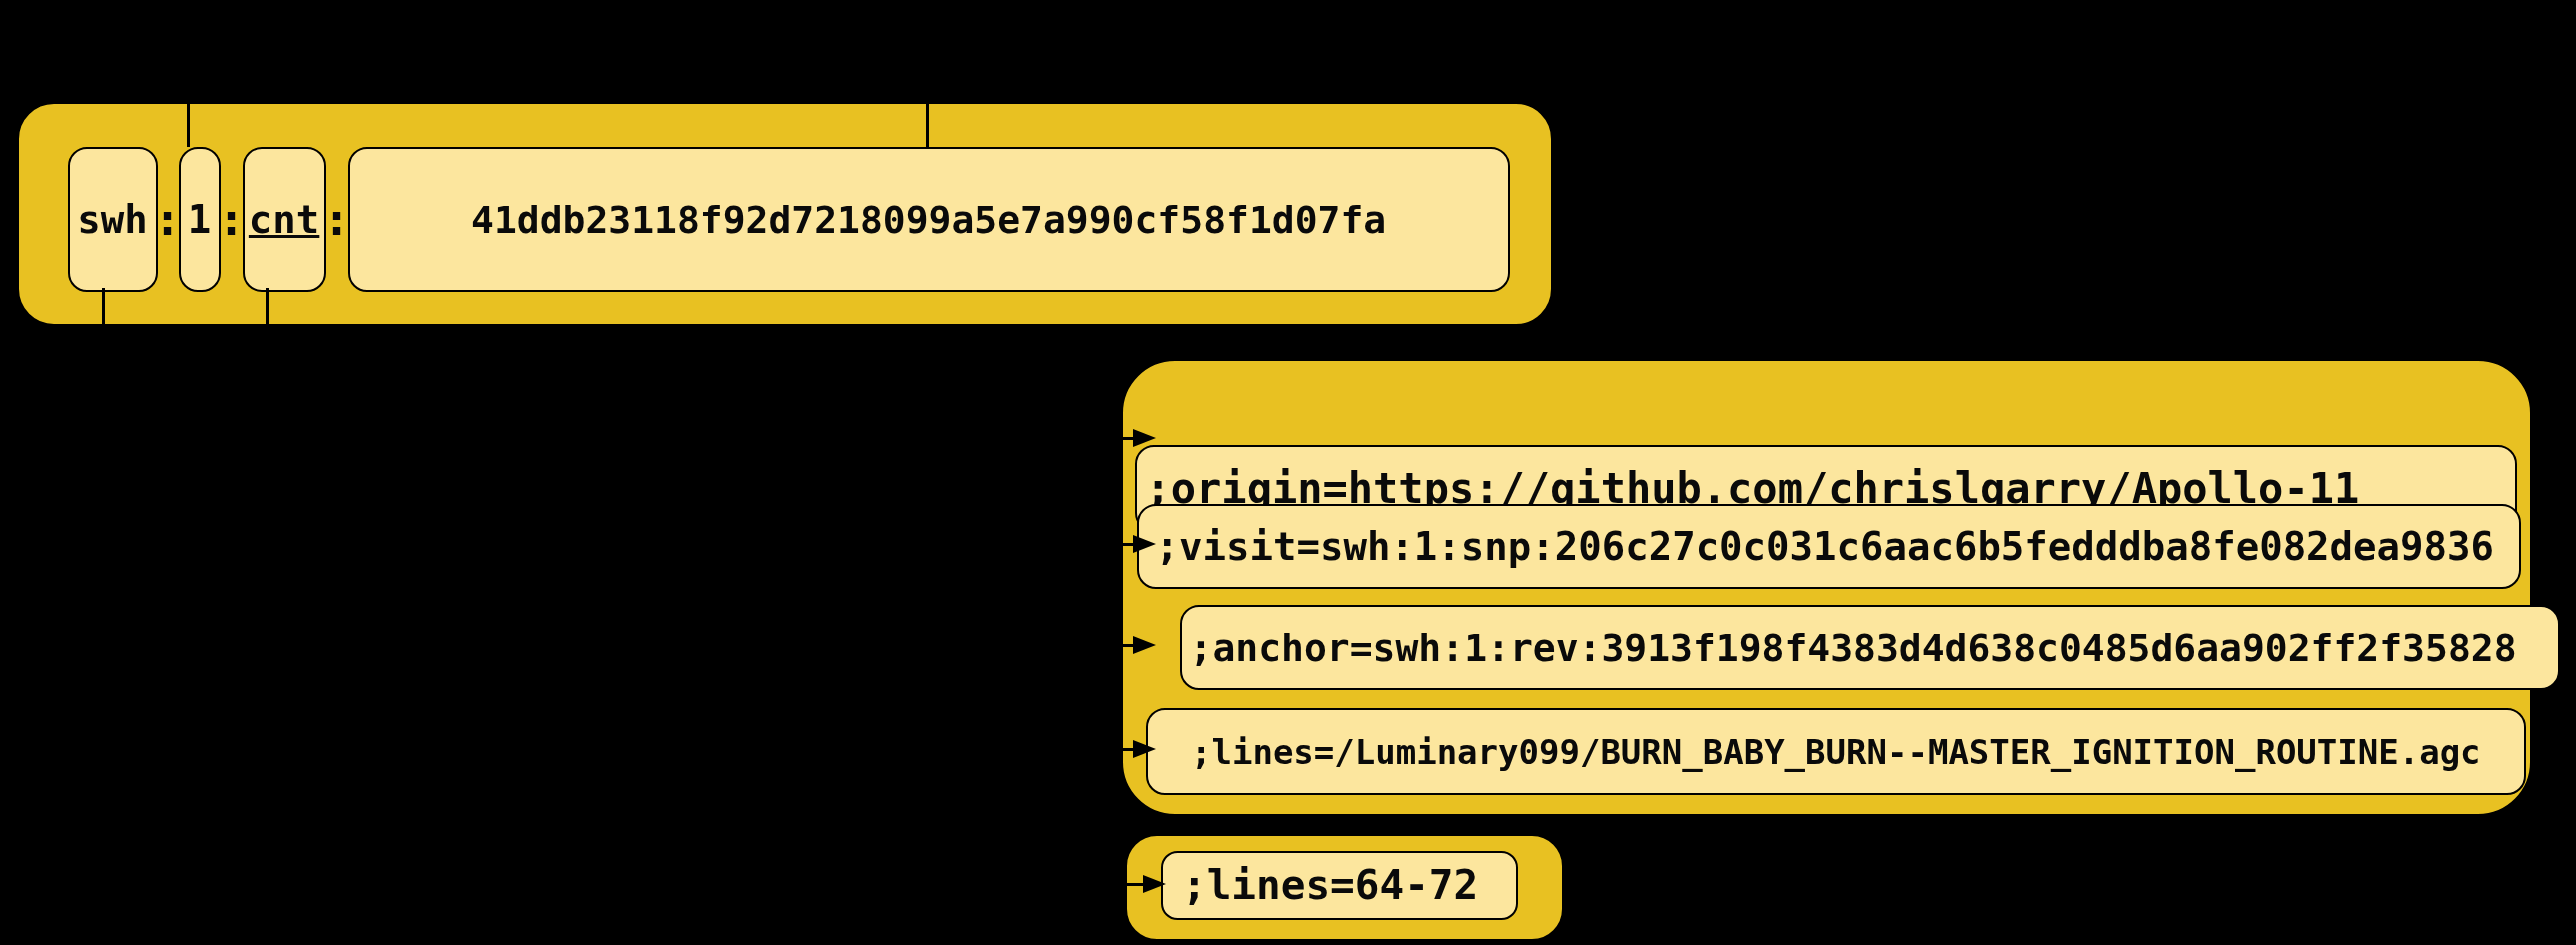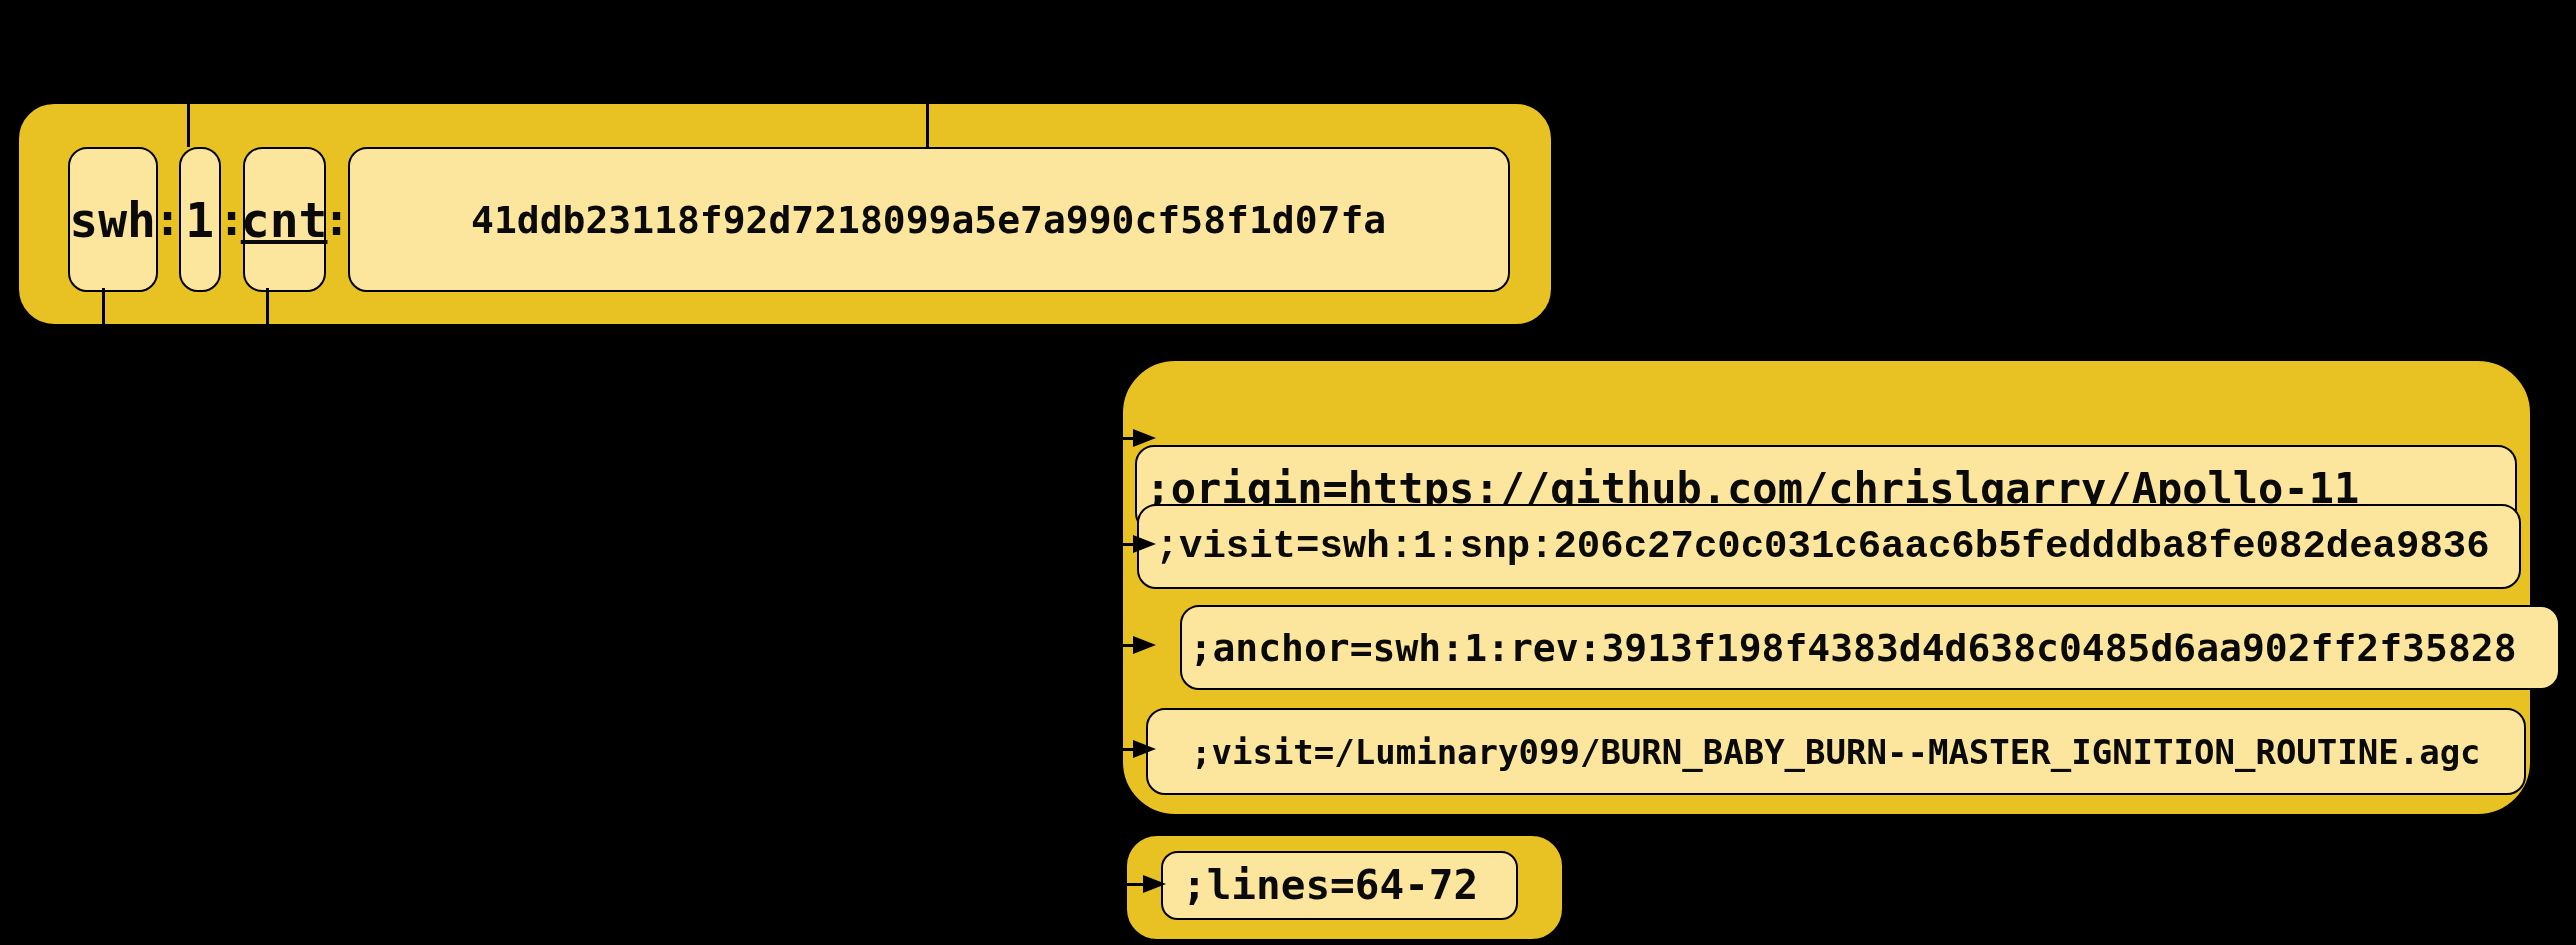--- a/index.html
+++ b/index.html
@@ -11,39 +11,39 @@
   .group{position:absolute;background:#e8c122;border:2.5px solid #000;box-sizing:border-box;}
   #swhid-box{left:16.6px;top:102px;width:1536px;height:224px;border-radius:37px;}
   #qualifiers-box{left:1121px;top:359px;width:1411px;height:457px;border-radius:54px;}
   #lines-box{left:1125px;top:834px;width:439px;height:107px;border-radius:32px;}
   
   .token{
     position:absolute;background:#fce69e;border:2.5px solid #000;box-sizing:border-box;
     border-radius:19px;display:flex;align-items:center;justify-content:center;
   }
   
-  .core-token{top:43px;height:145px;font-size:48px;}
+  .core-token{top:43px;height:145px;font-size:39px;}
   #tok-scheme{left:49px;width:90px;}
   #tok-version{left:160px;width:42px;}
   #tok-type{left:224px;width:83px;text-decoration:underline;}
   #tok-objid{left:329px;width:1162px;font-size:38px;}
   .sep{
     position:absolute;top:43px;height:145px;width:34px;display:flex;align-items:center;
     justify-content:center;font-size:45px;
   }
   #sep1{left:132px;}
   #sep2{left:196px;}
   #sep3{left:301px;}
   
   .qrow{
     position:absolute;background:#fce69e;border:2.5px solid #000;box-sizing:border-box;
     border-radius:19px;display:flex;align-items:center;justify-content:flex-start;
   }
   #q-origin{left:11.5px;top:36px;width:1382px;height:87px;font-size:42px;padding-left:9px;margin-top:48px;}
-  #q-visit{left:14px;top:143px;width:1384px;height:85px;font-size:39px;padding-left:16.6px;font-family:Liberation Mono, monospace;}
+  #q-visit{left:14px;top:143px;width:1384px;height:85px;font-size:39px;padding-left:16.6px;}
   #q-anchor{left:23px;top:244px;width:1380px;height:85px;font-size:38px;padding-left:7.6px;margin-left:34px;}
   #q-path{left:23px;top:347px;width:1380px;height:87px;font-size:34px;padding-left:43px;}
   #q-lines{left:34px;top:14.7px;width:357px;height:69px;font-size:41px;padding-left:19px;border-radius:16.6px;}
   
   .vline{position:absolute;width:2.5px;background:#000;}
   #edge-version-top{left:187px;top:0;height:147px;}
   #edge-objid-top{left:926px;top:0;height:147px;}
   #edge-scheme-bottom{left:102px;top:288px;height:110px;}
   #edge-type-bottom{left:266px;top:288px;height:110px;}
   
@@ -95,21 +95,21 @@
     <div class="qrow" id="q-origin">
       <span>;origin=https://github.com/chrislgarry/Apollo-11</span>
     </div>
     <div class="qrow" id="q-visit">
       <span>;visit=swh:1:snp:206c27c0c031c6aac6b5fedddba8fe082dea9836</span>
     </div>
     <div class="qrow" id="q-anchor">
       <span>;anchor=swh:1:rev:3913f198f4383d4d638c0485d6aa902ff2f35828</span>
     </div>
     <div class="qrow" id="q-path">
-      <span>;visit=/Luminary099/BURN_BABY_BURN--MASTER_IGNITION_ROUTINE.agc</span>
+      <span>;lines=/Luminary099/BURN_BABY_BURN--MASTER_IGNITION_ROUTINE.agc</span>
     </div>
   </div>
 
   <div class="arrow" id="arrow-origin">
       <div class="shaft"></div>
       <div class="head"></div>
     </div>
   <div class="arrow" id="arrow-visit">
       <div class="shaft"></div>
       <div class="head"></div>

